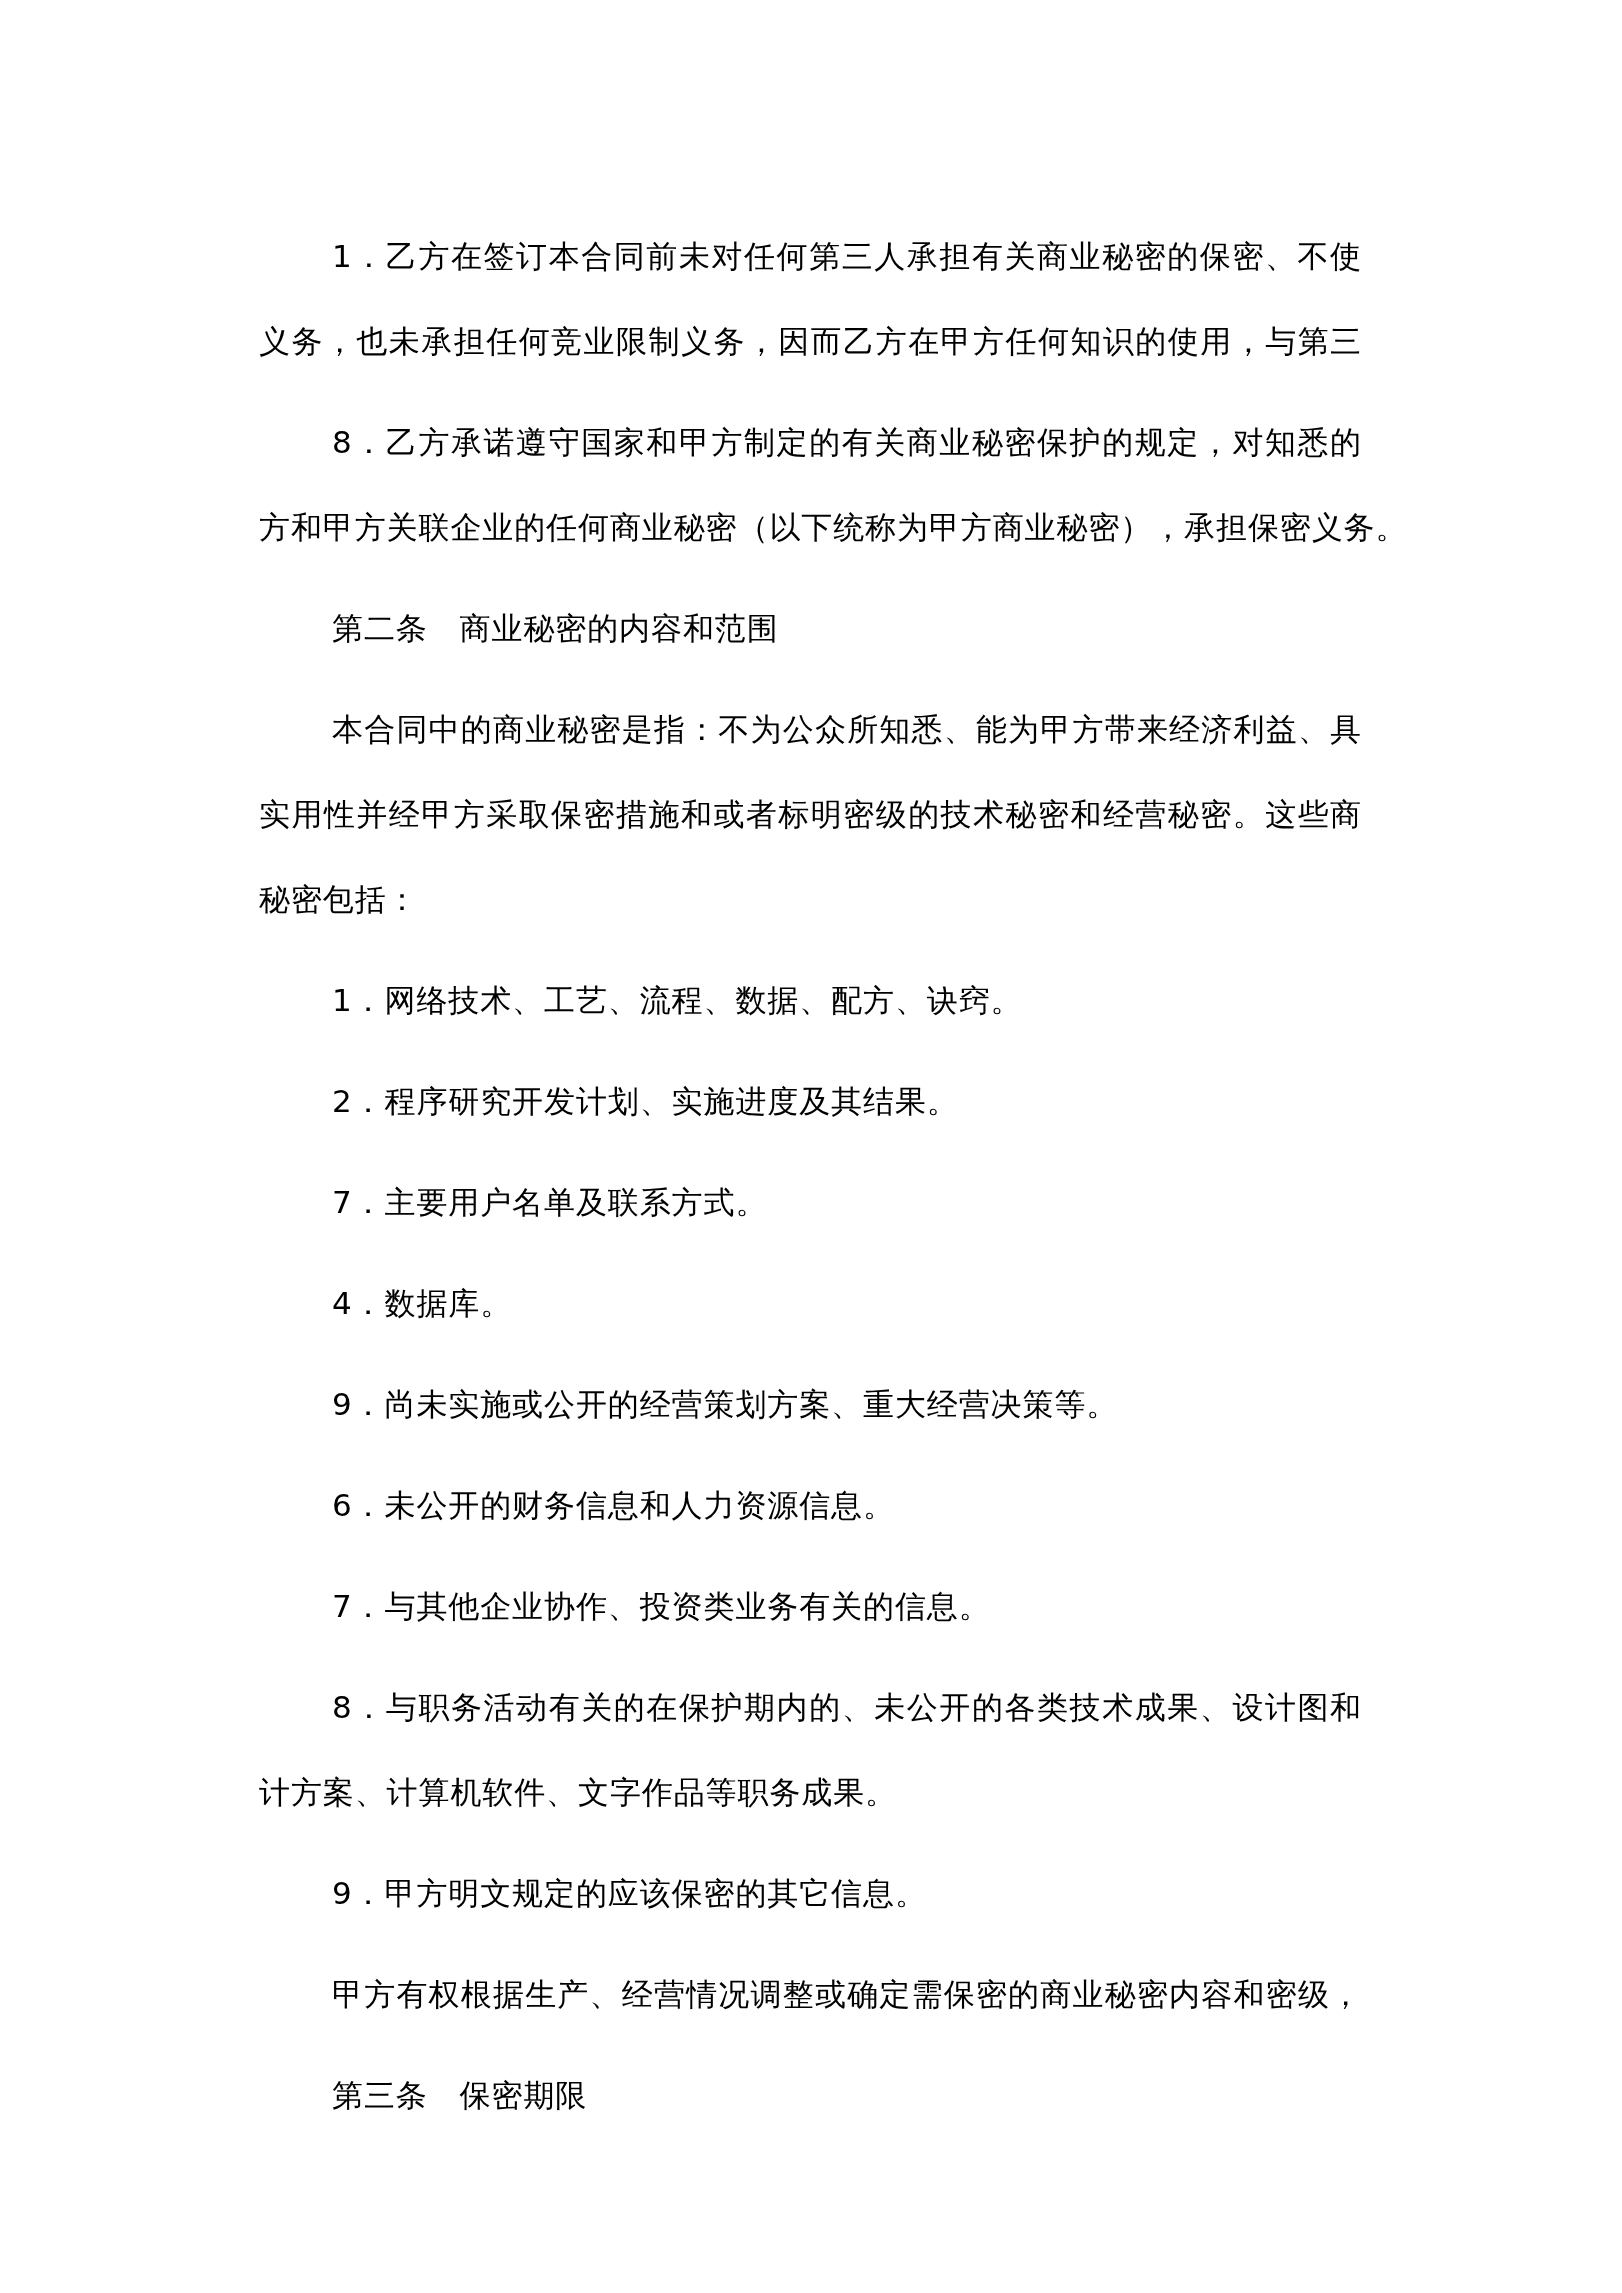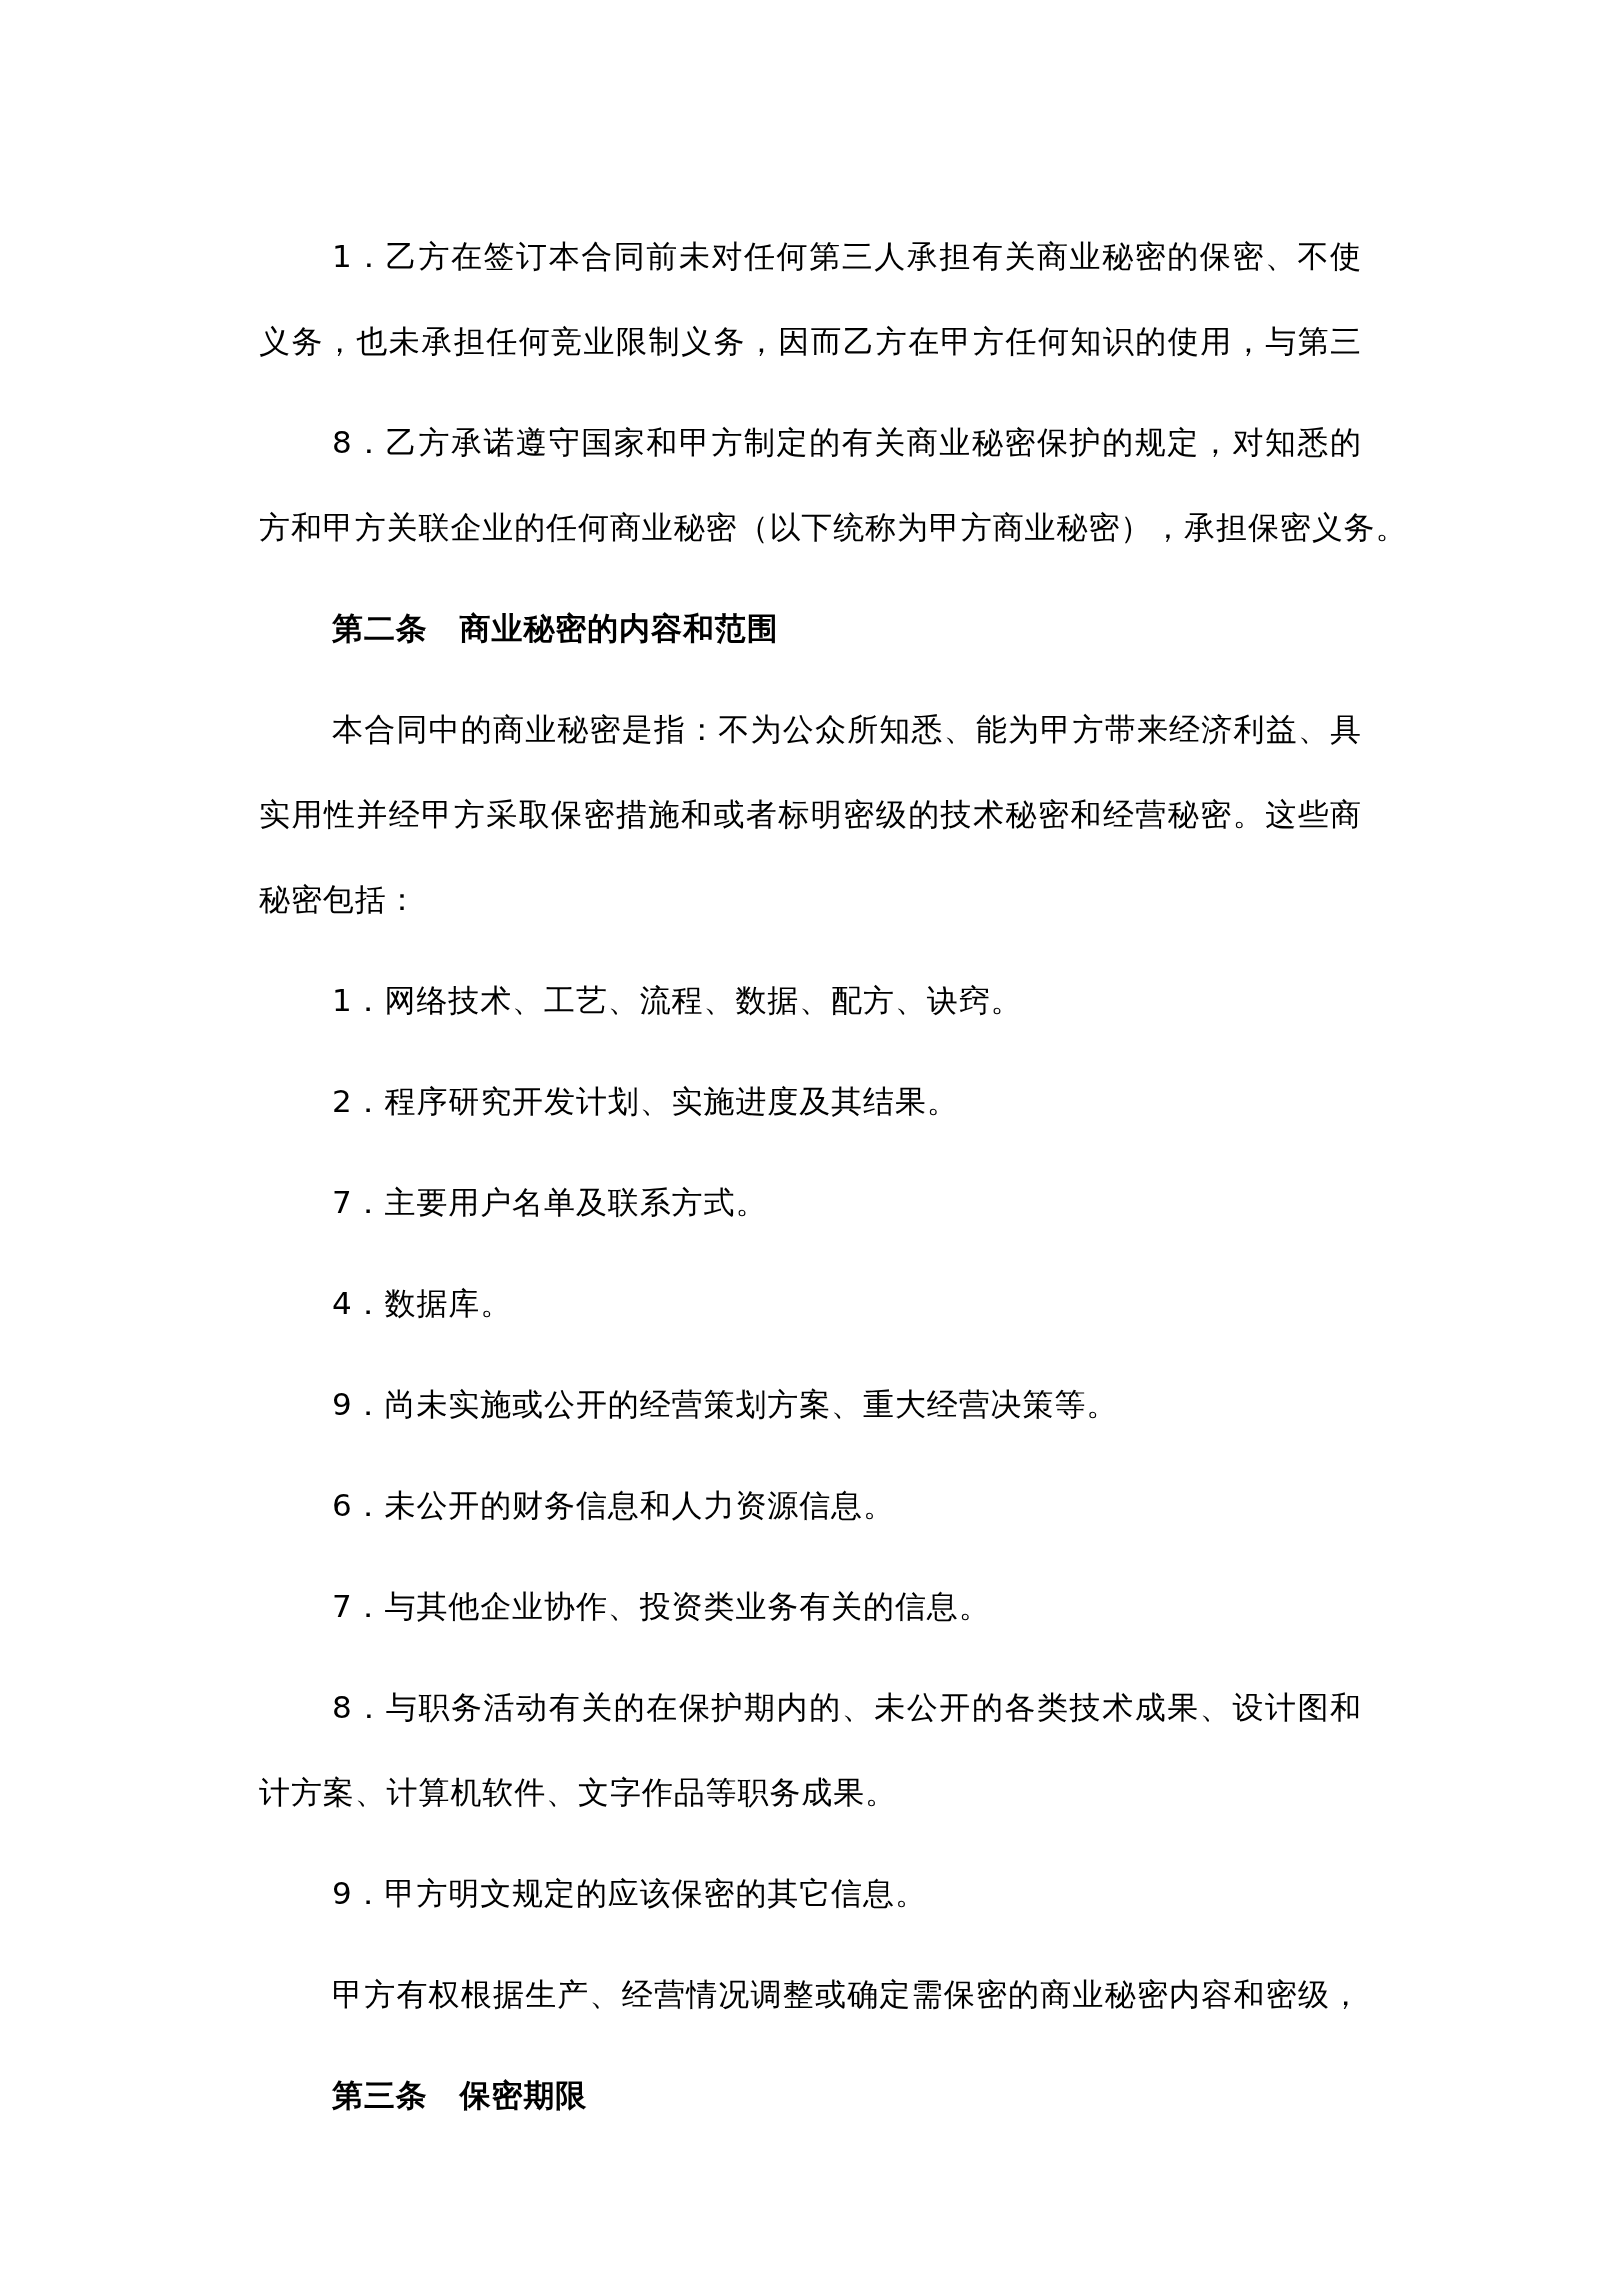--- a/index.html
+++ b/index.html
@@ -34,21 +34,21 @@
     letter-spacing: 0.9px;
   }
   
   .line.fill {
     white-space: normal;
     text-align: justify;
     text-align-last: justify;
     overflow: hidden;
   }
   .line.indent { text-indent: 73px; }
-  .line.bold { font-weight: 700; }
+  .line.bold { font-weight: 400; }
 </style>
 </head>
 <body>
 
 <div class="page">
   <div class="content">
 
     <div class="para">
       <p class="line indent fill">1．乙方在签订本合同前未对任何第三人承担有关商业秘密的保密、不使用</p>
       <p class="line fill">义务，也未承担任何竞业限制义务，因而乙方在甲方任何知识的使用，与第三人</p>

